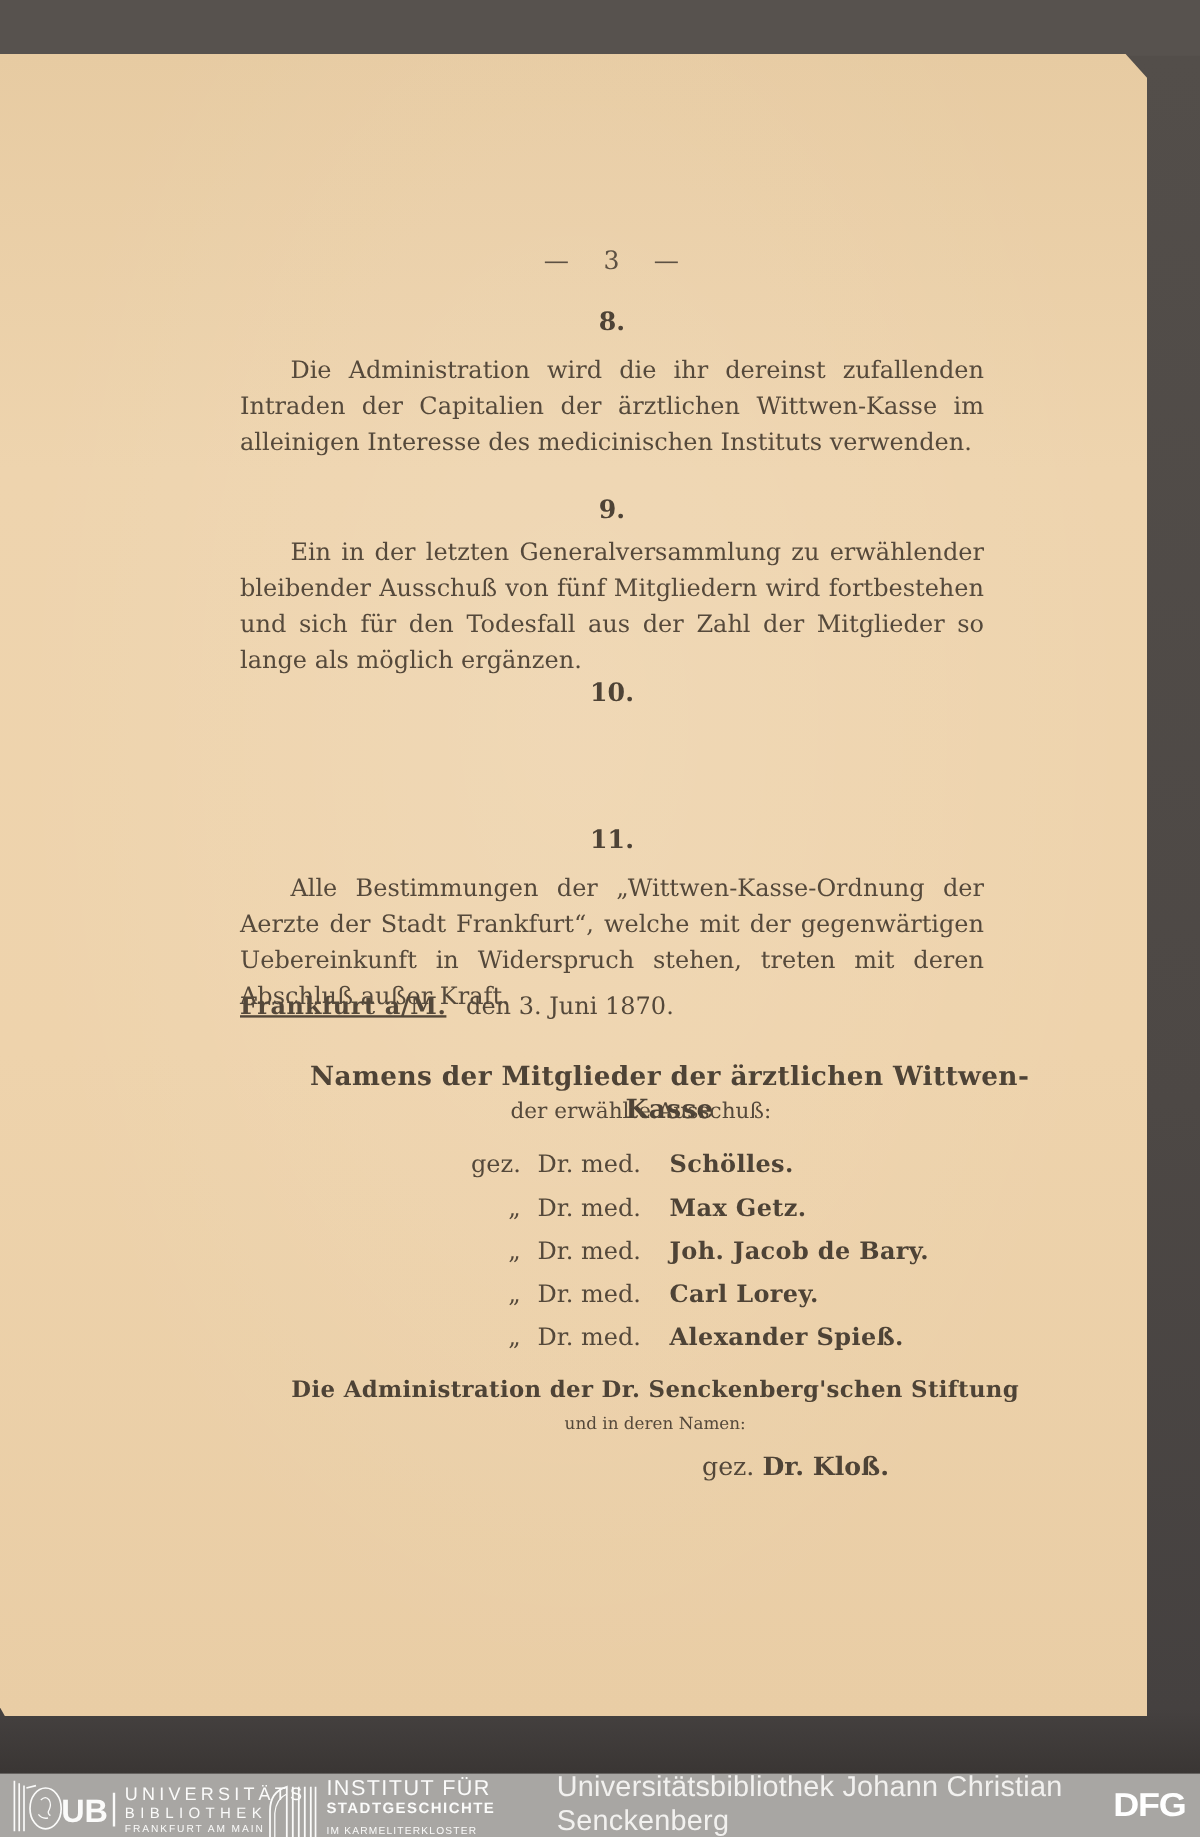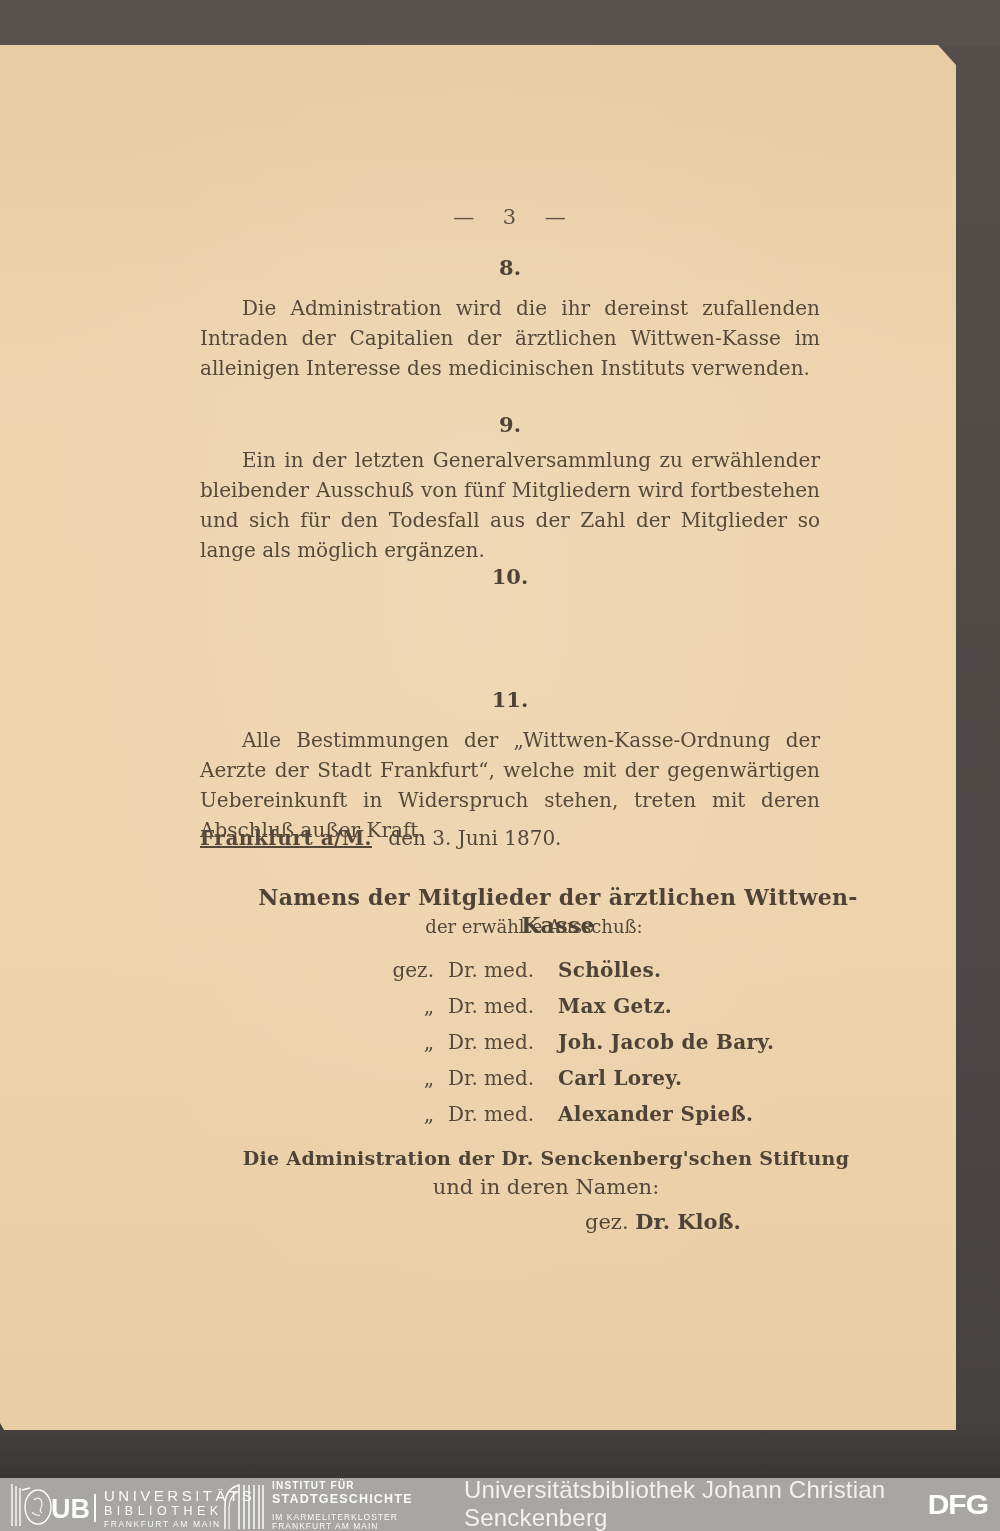--- a/index.html
+++ b/index.html
@@ -51,37 +51,37 @@
     font-size:20px;
   }
   .members .row{display:contents;}
   .members .cell{line-height:36px;}
   .members .prefix{text-align:right;}
   .members .name{font-weight:bold;letter-spacing:.3px;color:#4e4336;}
   .a-head{
     top:1099px;text-align:center;font-weight:bold;font-size:19px;line-height:28px;
     padding-left:36px;color:#4e4336;letter-spacing:.3px;
   }
-  .a-sub{top:1130px;text-align:center;font-size:21px;line-height:24px;padding-left:36px;}
+  .a-sub{top:1130px;text-align:center;font-size:14px;line-height:24px;padding-left:36px;}
   .sig{top:1163px;left:585px;font-size:21px;line-height:28px;}
   .sig .name{font-weight:bold;color:#4e4336;}
   
   .footer{
     position:absolute;left:0;bottom:0;width:1000px;height:53px;
     background:#a8a6a3;
   }
   .footer *{font-family:"Liberation Sans","DejaVu Sans",sans-serif;}
   .ub-group{position:absolute;left:10px;top:4px;display:flex;align-items:flex-end;}
   .ub-text{margin-left:6px;color:#fbfbfa;line-height:1;}
   .ub-text .l1{font-size:15px;letter-spacing:3.5px;margin-bottom:2px;}
   .ub-text .l2{font-size:12.5px;letter-spacing:4.5px;margin-bottom:2px;}
   .ub-text .l3{font-size:8.5px;letter-spacing:1.6px;}
   .inst-group{position:absolute;left:222px;top:3px;display:flex;align-items:center;}
   .inst-text{margin-left:8px;color:#fbfbfa;line-height:1;}
-  .inst-text .l1{font-size:10px;font-weight:bold;letter-spacing:1.2px;margin-bottom:2px;}
+  .inst-text .l1{font-size:18px;font-weight:normal;letter-spacing:1.2px;margin-bottom:2px;}
   .inst-text .l2{font-size:12.5px;font-weight:bold;letter-spacing:1.2px;margin-bottom:7px;}
   .inst-text .l3,.inst-text .l4{font-size:8.5px;letter-spacing:1px;margin-bottom:1px;}
   .lib-name{
     position:absolute;left:464px;top:0;height:52px;display:flex;align-items:center;
     color:#f2f1ef;font-size:24px;letter-spacing:.2px;
   }
   .dfg{
     position:absolute;right:12px;top:0;height:53px;display:flex;align-items:center;
     color:#ffffff;font-size:30px;font-weight:bold;letter-spacing:-1px;
     transform:scaleY(.92);

